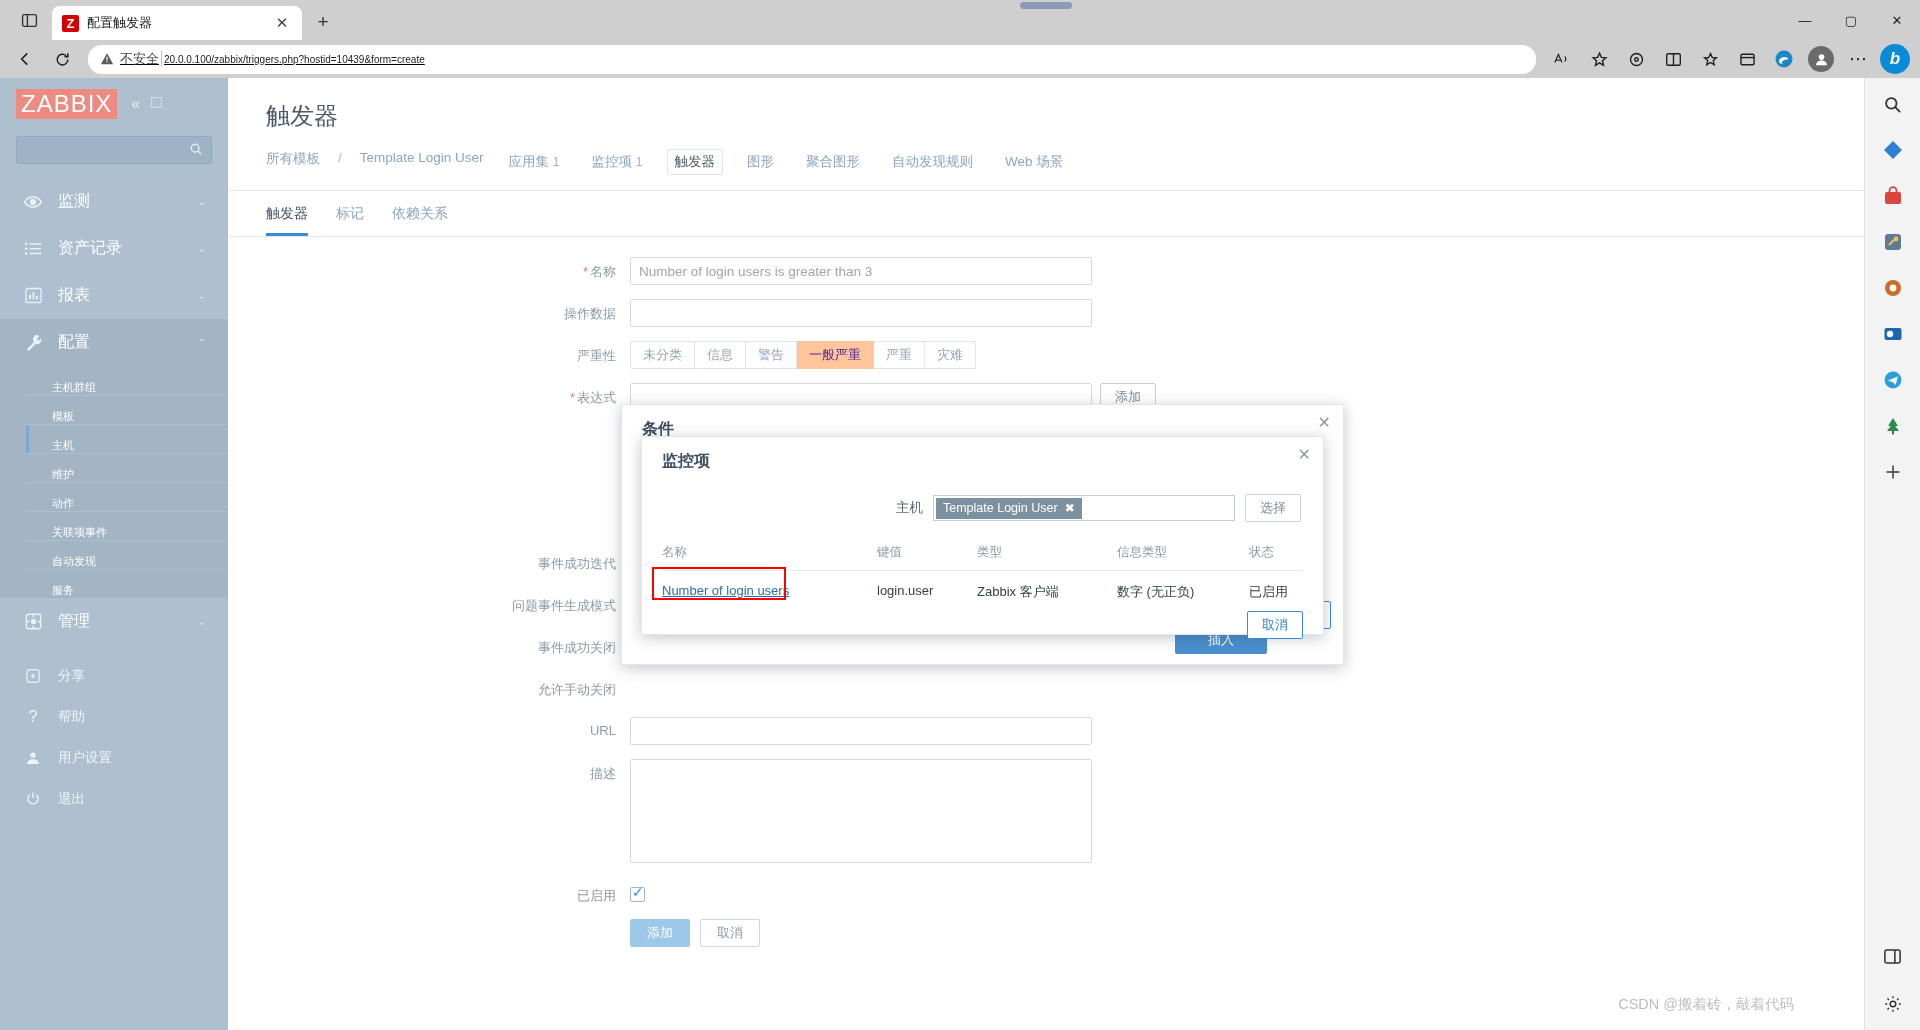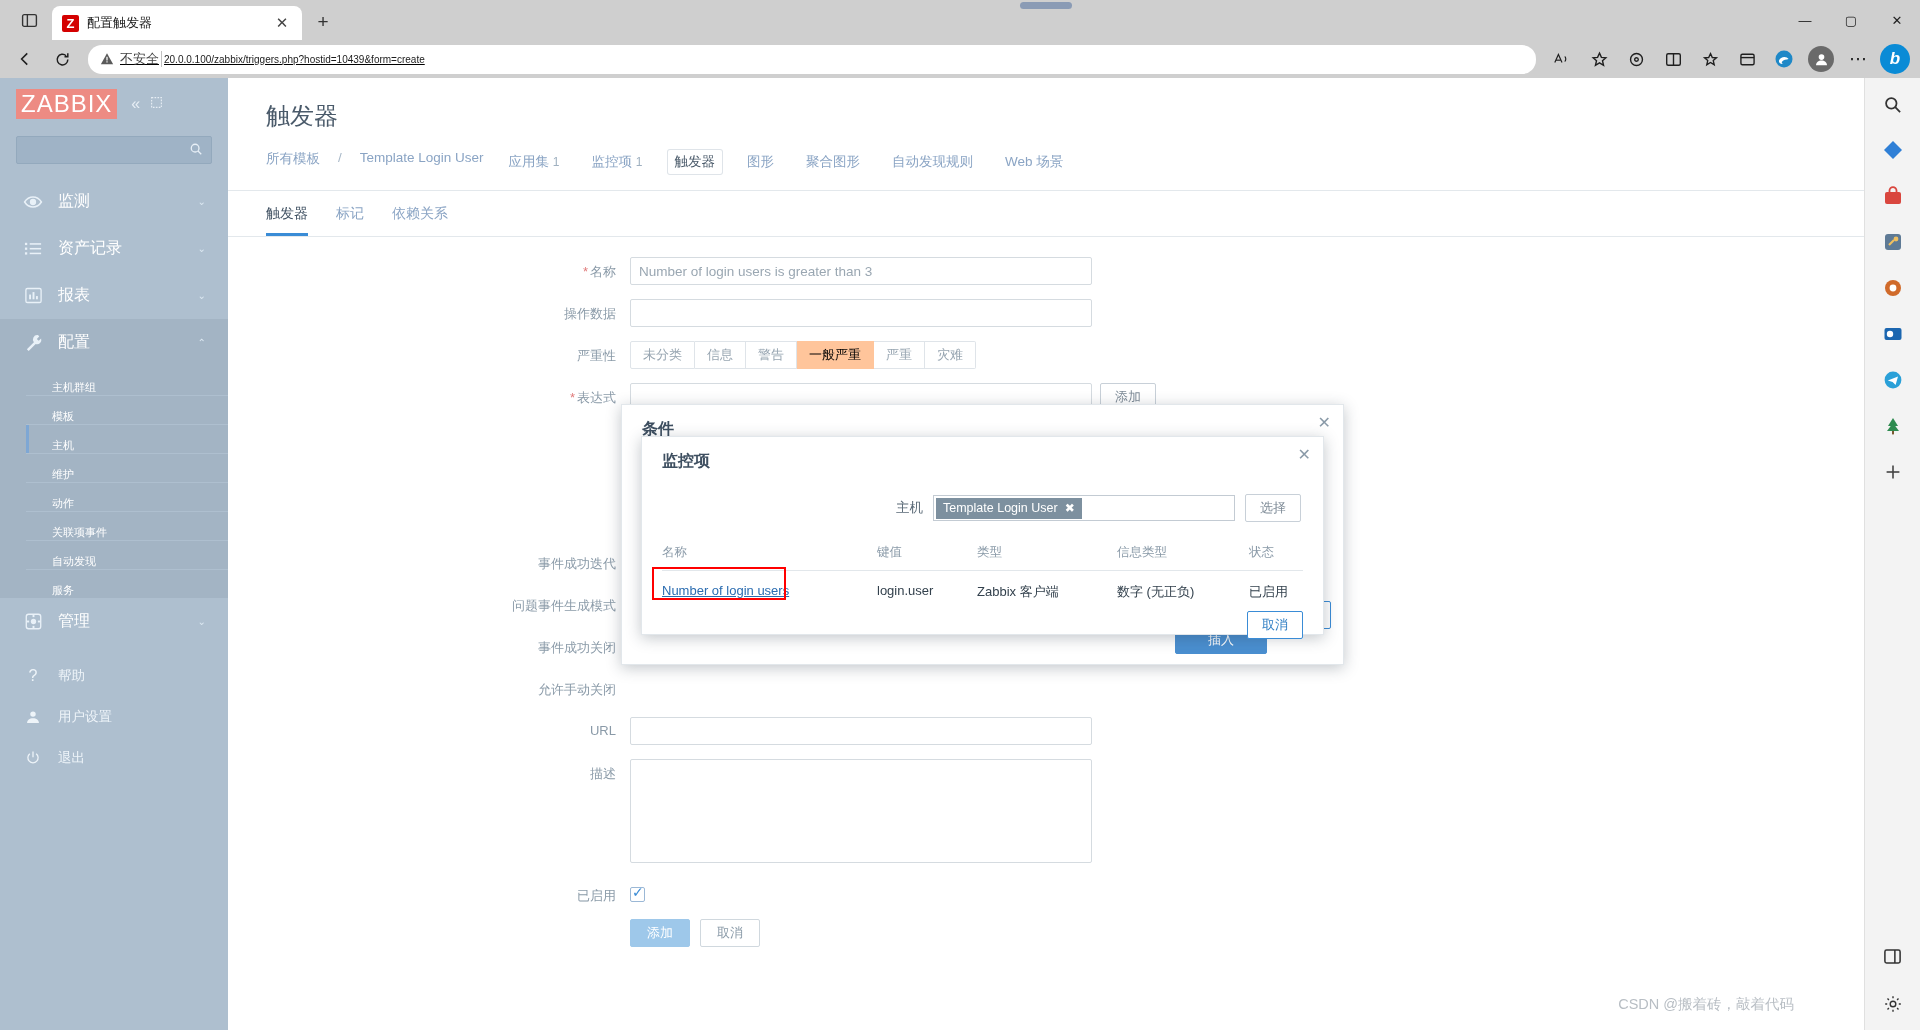--- a/index.html
+++ b/index.html
@@ -187,21 +187,21 @@
   }
   .seg-group { display: flex; }
   .seg {
     height: 28px; min-width: 50px; padding: 0 12px;
     border: 1px solid #dfe4e9; border-left: none;
     display: flex; align-items: center; justify-content: center;
     font-size: 13px; color: #97a5b1; background: #fff;
   }
   .seg:first-child { border-left: 1px solid #dfe4e9; border-radius: 2px 0 0 2px; }
   .seg:last-child { border-radius: 0 2px 2px 0; }
-  .seg.selected { background: #ffc59b; color: #000000; border-color: #ffc59b; }
+  .seg.selected { background: #ffc59b; color: #4c1d95; border-color: #ffc59b; }
   .btn-grey {
     height: 28px; padding: 0 14px; border: 1px solid #c8d0d8;
     background: #fff; border-radius: 2px; color: #7e8b97;
     font-size: 13px; display: inline-flex; align-items: center;
   }
   .textarea-box {
     width: 462px; height: 104px; border: 1px solid #d5dbe0;
     border-radius: 2px; background: #fff; resize: none;
     font-family: inherit; outline: none;
   }
@@ -534,20 +534,29 @@
           <rect x="9" y="14.6" width="2" height="2.6" fill="currentColor" stroke="none"></rect>
           <rect x="2.8" y="9" width="2.6" height="2" fill="currentColor" stroke="none"></rect>
           <rect x="14.6" y="9" width="2.6" height="2" fill="currentColor" stroke="none"></rect>
           </svg>
       </span>
       <span class="nav-label">管理</span>
       <span class="nav-caret">⌄</span>
     </div>
 
     <div id="sidebar-footer">
+      <div class="foot-item">
+        <span class="nav-icon">
+          <svg width="16" height="16" viewBox="0 0 20 20" fill="none" stroke="currentColor" stroke-width="1.5">
+            <rect x="2.4" y="2.4" width="15.2" height="15.2" rx="2"></rect>
+              <path d="M7 10h6M10 7v6"></path>
+            </svg>
+        </span>
+        <span>分享</span>
+      </div>
       <div class="foot-item">
         <span class="nav-icon" style="font-size:16px;">?</span>
         <span>帮助</span>
       </div>
       <div class="foot-item">
         <span class="nav-icon">
           <svg width="16" height="16" viewBox="0 0 20 20" fill="currentColor">
             <circle cx="10" cy="6.4" r="3.4"></circle>
               <path d="M2.6 17.6c0-3.8 3.2-6 7.4-6s7.4 2.2 7.4 6Z"></path>
             </svg>

